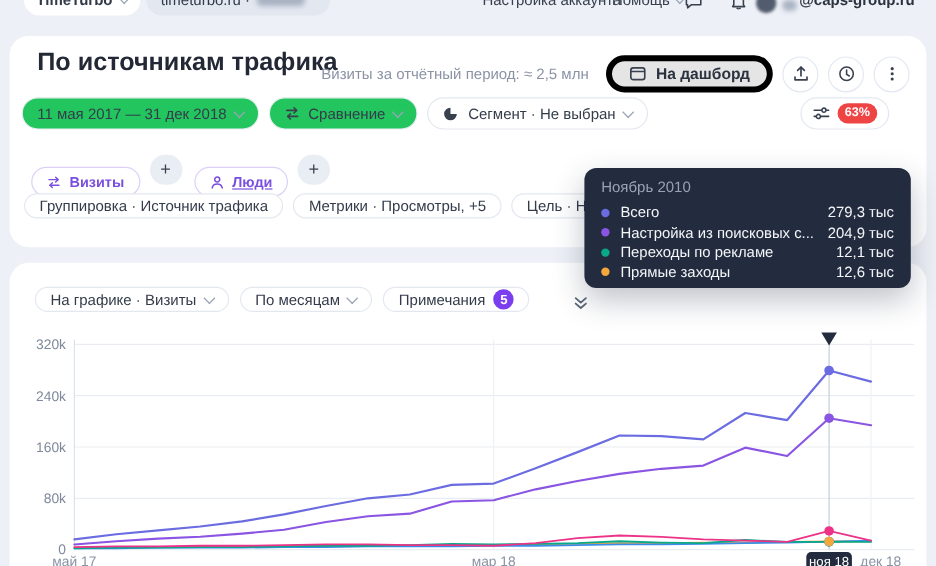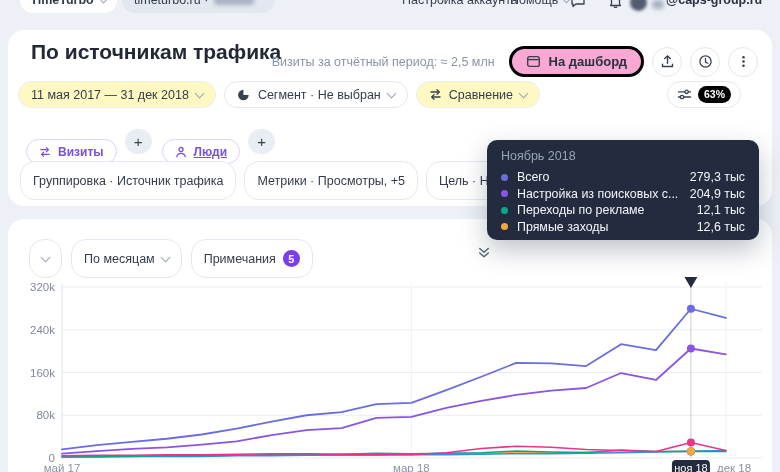--- a/index.html
+++ b/index.html
@@ -15,22 +15,22 @@
   .tb-pill{position:absolute;height:26px;border-radius:13px;display:flex;align-items:center;
            gap:6px;padding:0 12px;font-size:12.5px;color:#323a48;box-sizing:border-box;}
   .tb-text{position:absolute;font-size:12.5px;color:#39414f;display:flex;align-items:center;gap:5px;}
   .blurblob{background:#a9b2c2;border-radius:4px;filter:blur(2px);}
   .tb-avatar{position:absolute;width:17px;height:17px;border-radius:50%;background:#525c6e;filter:blur(1.5px);}
 
   
   .chip{display:inline-flex;align-items:center;gap:7px;background:#fff;border:1px solid #e3e8f0;
         border-radius:14px;padding:0 12px;height:27px;font-size:12.5px;color:#343c4b;
         white-space:nowrap;box-sizing:border-box;cursor:pointer;}
-  .chip.filled{background:#fef9c3;border-color:#e9edf4;}
-  .chip.tall{height:39px;border-radius:15px;}
+  .chip.filled{background:#22c55e;border-color:#e9edf4;}
+  .chip.tall{height:21px;border-radius:15px;}
   .chip.purple{height:25px;border-radius:13px;border-color:#ddd0f8;color:#7a4fe0;font-weight:bold;font-size:12px;margin-top:20px;}
   .plus-btn{width:27px;height:25px;border-radius:13px;background:#e9edf4;color:#39414f;
             display:inline-flex;align-items:center;justify-content:center;font-size:15px;cursor:pointer;}
   .caret{width:6px;height:6px;border-right:1.5px solid #9aa4b6;border-bottom:1.5px solid #9aa4b6;
          transform:rotate(45deg);margin-top:-3px;flex:none;}
   .rowflex{position:absolute;display:flex;gap:8px;align-items:center;}
   .btn-round{width:30px;height:30px;border-radius:50%;border:1px solid #e3e8f0;background:#fff;
              display:flex;align-items:center;justify-content:center;cursor:pointer;box-sizing:border-box;}
   .btn-dash{display:flex;align-items:center;gap:8px;height:31px;border:1px solid #e3e8f0;background:#fff;
             border-radius:16px;padding:0 14px;font-size:13px;font-weight:bold;color:#2b323f;cursor:pointer;box-sizing:border-box;}
@@ -82,21 +82,21 @@
   <span class="tb-avatar" style="left:618px;top:-6px;"></span>
   <span class="blurblob abs" style="left:640px;top:0px;width:12px;height:9px;"></span>
   <span class="tb-text" style="left:654px;top:-7px;font-weight:bold;color:#2c3340;">@caps-group.ru</span>
 </div>
 
 <div id="card1" class="card">
   <div id="page-title">По источникам трафика</div>
 
   <div id="header-right">
     <span id="period-note">Визиты за отчётный период: ≈ 2,5 млн</span>
-    <button class="btn-dash" style="border:3px solid #000000;background:#f9a8d4;">
+    <button class="btn-dash" style="border:5px solid #000000;background:#e5e5e5;">
       <svg class="icon" width="15" height="15" viewBox="0 0 15 15">
         <rect x="1.7" y="2.6" width="11.6" height="9.8" rx="2" fill="none" stroke="#39414f" stroke-width="1.4"></rect>
         <line x1="1.7" y1="5.6" x2="13.3" y2="5.6" stroke="#39414f" stroke-width="1.4"></line>
       </svg>
       <span>На дашборд</span>
     </button>
     <div class="btn-round">
       <svg class="icon" width="15" height="15" viewBox="0 0 15 15" fill="none" stroke="#39414f" stroke-width="1.4" stroke-linecap="round" stroke-linejoin="round">
         <path d="M7.5 9.2V2.2"></path>
           <path d="M4.7 4.6L7.5 1.9l2.8 2.7"></path>
@@ -116,47 +116,47 @@
         <circle cx="7.5" cy="11.8" r="1.3" fill="#39414f"></circle>
       </svg>
     </div>
   </div>
 
   <div class="rowflex" style="left:10px;top:51px;">
     <div class="chip filled">
       <span>11 мая 2017 — 31 дек 2018</span>
       <span class="caret"></span>
     </div>
-    <div class="chip">
-      <svg class="icon" width="14" height="14" viewBox="0 0 14 14">
-        <path d="M6.4 1.7 A5.3 5.3 0 1 0 11.7 7 L6.4 7 Z" fill="#39414f"></path>
-      </svg>
-      <span>Сегмент · Не выбран</span>
-      <span class="caret"></span>
-    </div>
     <div class="chip filled">
       <svg class="icon" width="13" height="13" viewBox="0 0 13 13" fill="none" stroke="#39414f" stroke-width="1.3" stroke-linecap="round" stroke-linejoin="round">
         <path d="M2 4h8"></path>
           <path d="M8 1.8L10.2 4 8 6.2"></path>
           <path d="M11 9H3"></path>
           <path d="M5 6.8L2.8 9 5 11.2"></path>
       </svg>
       <span>Сравнение</span>
+      <span class="caret"></span>
+    </div>
+    <div class="chip">
+      <svg class="icon" width="14" height="14" viewBox="0 0 14 14">
+        <path d="M6.4 1.7 A5.3 5.3 0 1 0 11.7 7 L6.4 7 Z" fill="#39414f"></path>
+      </svg>
+      <span>Сегмент · Не выбран</span>
       <span class="caret"></span>
     </div>
   </div>
 
   <div class="chip" style="position:absolute;right:31px;top:51px;padding:0 9px;gap:6px;">
     <svg class="icon" width="15" height="15" viewBox="0 0 15 15" stroke="#39414f" stroke-width="1.3" fill="#fff" stroke-linecap="round">
       <line x1="1.5" y1="4.8" x2="13.5" y2="4.8"></line>
         <circle cx="9.6" cy="4.8" r="1.7"></circle>
       <line x1="1.5" y1="10" x2="13.5" y2="10"></line>
         <circle cx="5" cy="10" r="1.7"></circle>
     </svg>
-    <span class="badge-accent" style="background: #000000;">63%</span>
+    <span class="badge-accent" style="background: #ef4444;">63%</span>
   </div>
 
   <div class="rowflex" style="left:18px;top:89px;">
     <div class="chip purple">
       <svg class="icon" width="12" height="12" viewBox="0 0 13 13" fill="none" stroke="#7a4fe0" stroke-width="1.3" stroke-linecap="round" stroke-linejoin="round">
         <path d="M2 4h8"></path>
           <path d="M8 1.8L10.2 4 8 6.2"></path>
           <path d="M11 9H3"></path>
           <path d="M5 6.8L2.8 9 5 11.2"></path>
       </svg>
@@ -183,20 +183,21 @@
     <div class="chip tall">
       <span>Цель · Не выбрана</span>
       <span class="caret"></span>
     </div>
   </div>
 </div>
 
 <div id="card2" class="card">
   <div class="rowflex" style="left:21px;top:20px;gap:9px;">
     <div class="chip tall">
+      <span>На графике · Визиты</span>
       <span class="caret"></span>
     </div>
     <div class="chip tall">
       <span>По месяцам</span>
       <span class="caret"></span>
     </div>
     <div class="chip tall">
       <span>Примечания</span>
       <span class="note-badge badge-accent-bg" style="background: rgb(122, 61, 240);">5</span>
     </div>
@@ -236,21 +237,21 @@
     <circle cx="690.92" cy="451.37375" r="4" fill="#3b8cea"></circle>
     <circle cx="690.92" cy="451.266875" r="4" fill="#f3a73c"></circle>
     <text x="62" y="472" text-anchor="middle" fill="#8a93a5" font-size="11.5">май 17</text>
     <text x="411.4" y="472" text-anchor="middle" fill="#8a93a5" font-size="11.5">мар 18</text>
     <rect x="671.92" y="460" width="38" height="16" rx="4" fill="#232c3e"></rect>
     <text x="690.92" y="472" text-anchor="middle" fill="#ffffff" font-size="11">ноя 18</text>
     <text x="734" y="472" text-anchor="middle" fill="#8a93a5" font-size="11.5">дек 18</text>
   </svg>
 
 <div id="tooltip">
-  <div class="tt-title">Ноябрь 2018</div>
+  <div class="tt-title">Ноябрь 2010</div>
   <div class="tt-row">
     <span class="tt-dot" style="background: rgb(107, 108, 225);"></span>
     <span class="tt-label">Всего</span>
     <span class="tt-value">279,3 тыс</span>
   </div>
   <div class="tt-row">
     <span class="tt-dot" style="background: rgb(138, 85, 226);"></span>
     <span class="tt-label">Настройка из поисковых с...</span>
     <span class="tt-value">204,9 тыс</span>
   </div>

